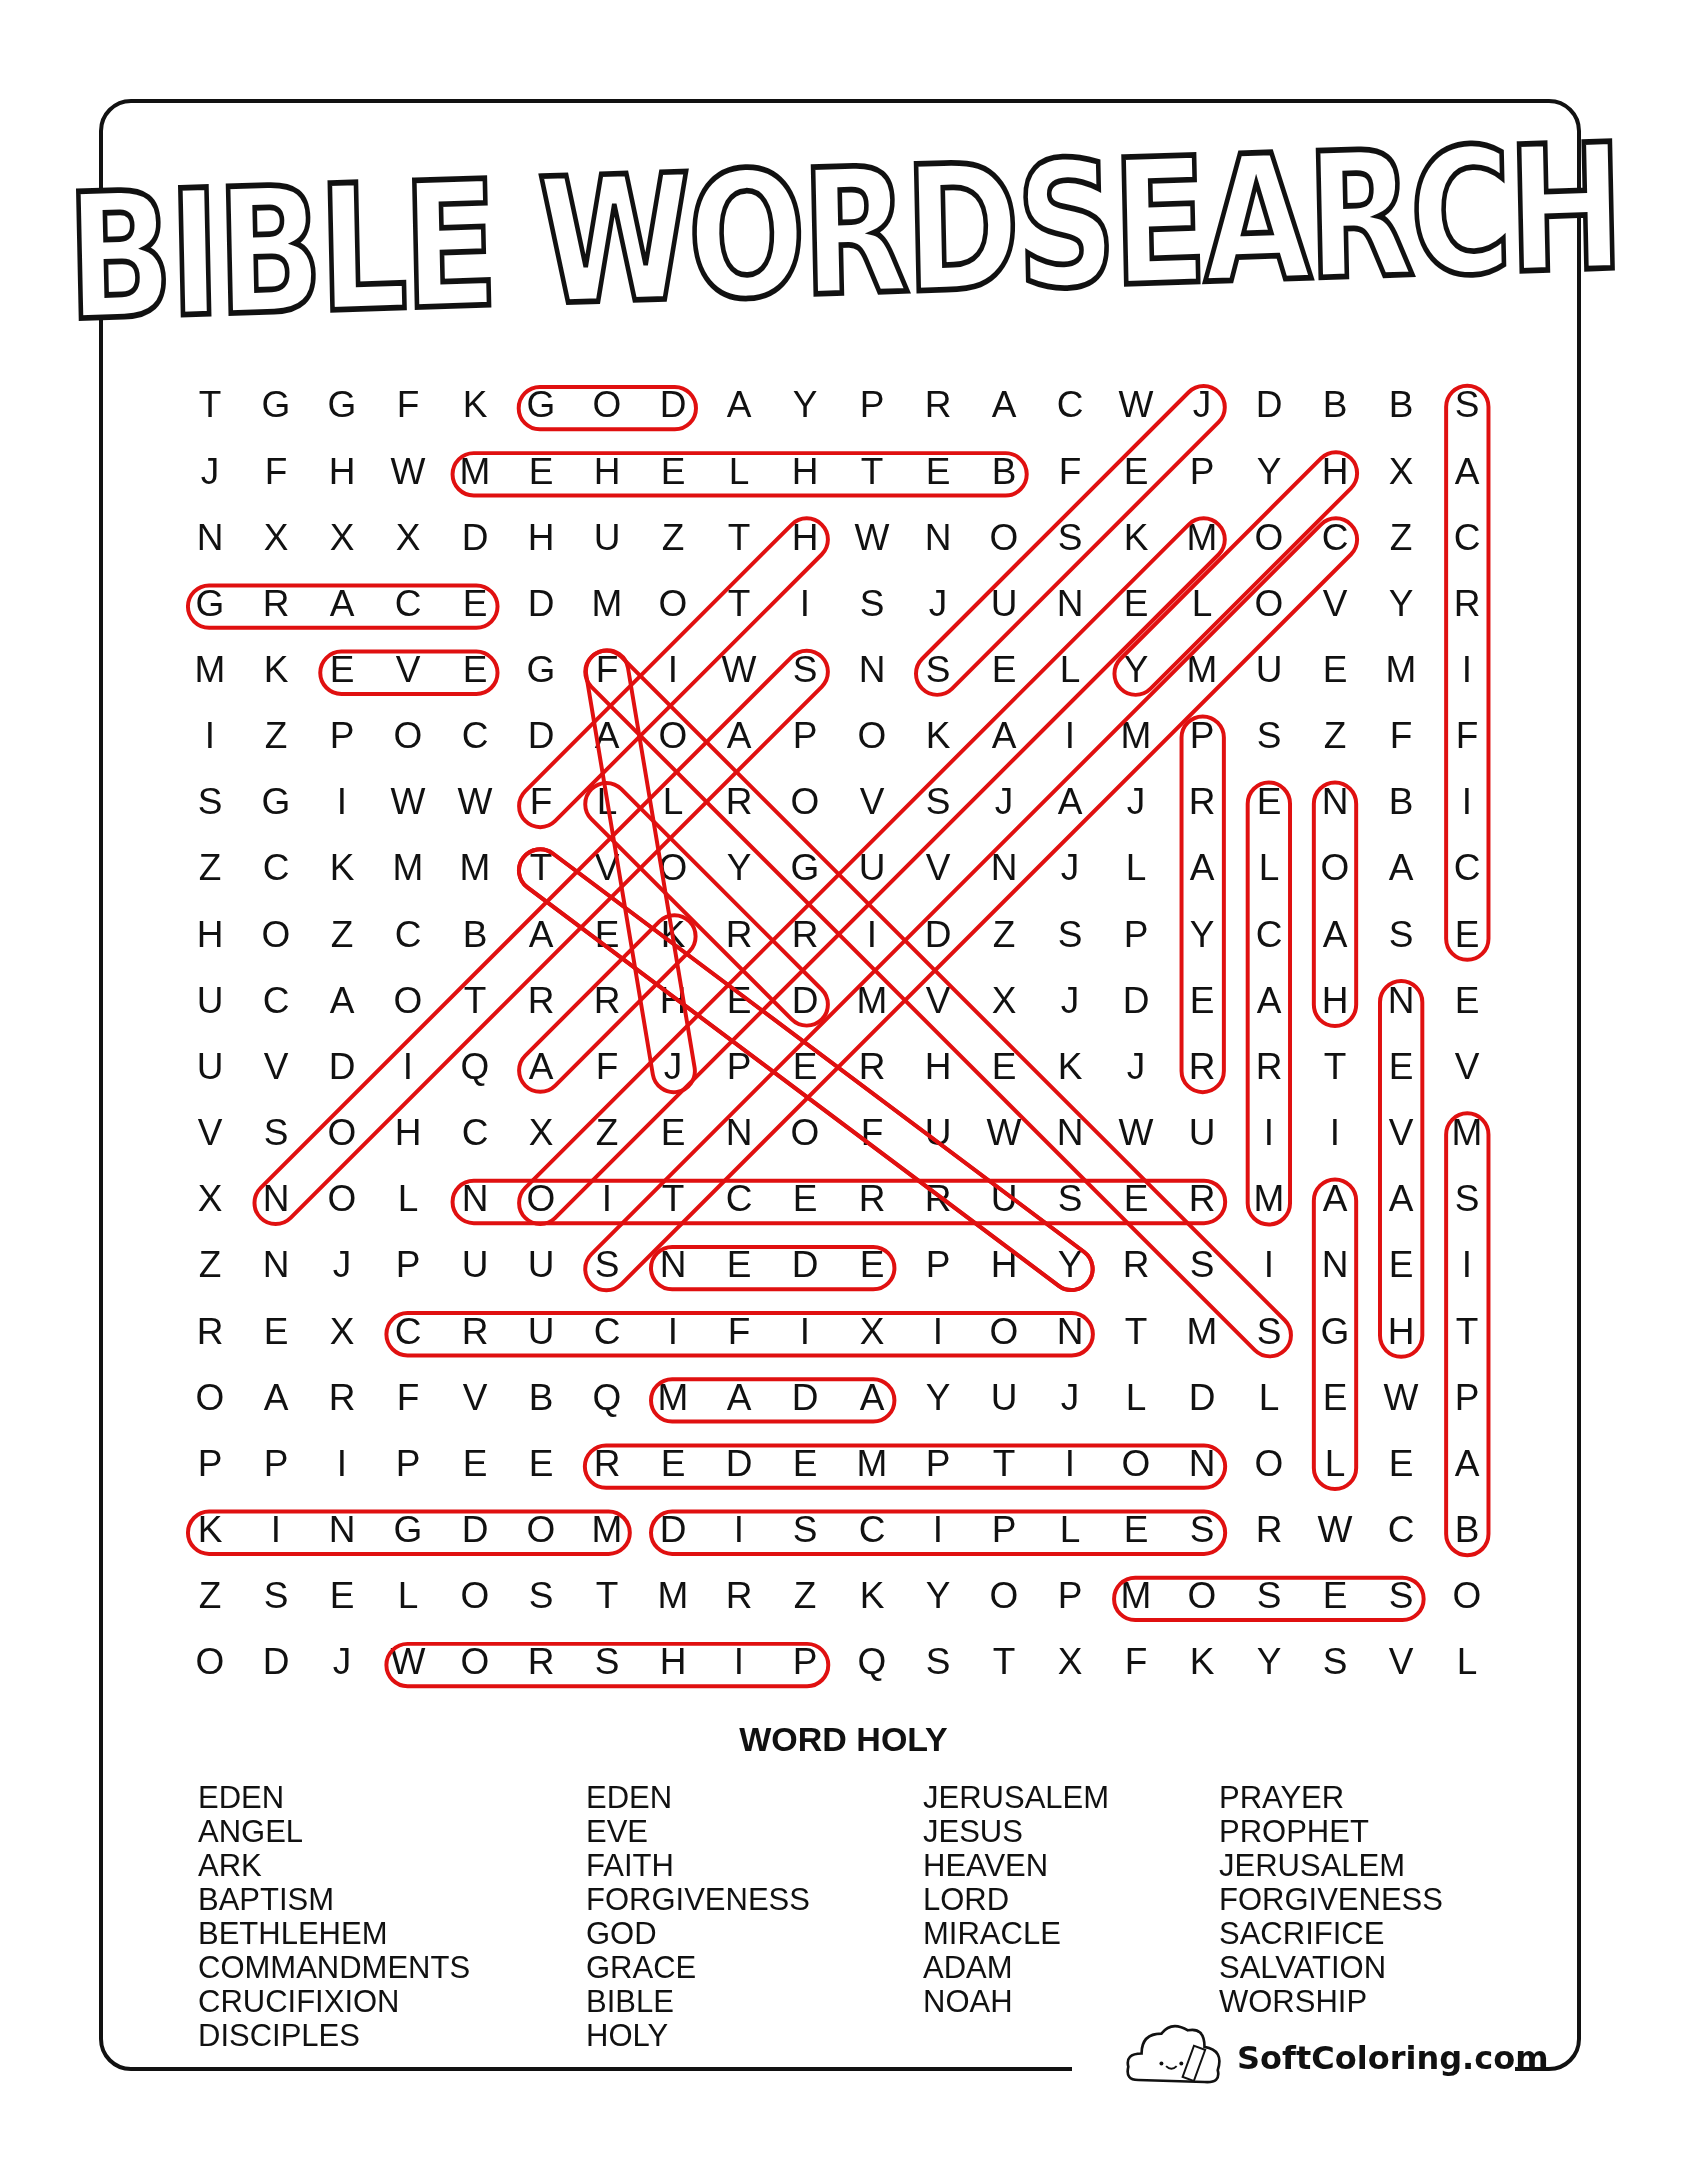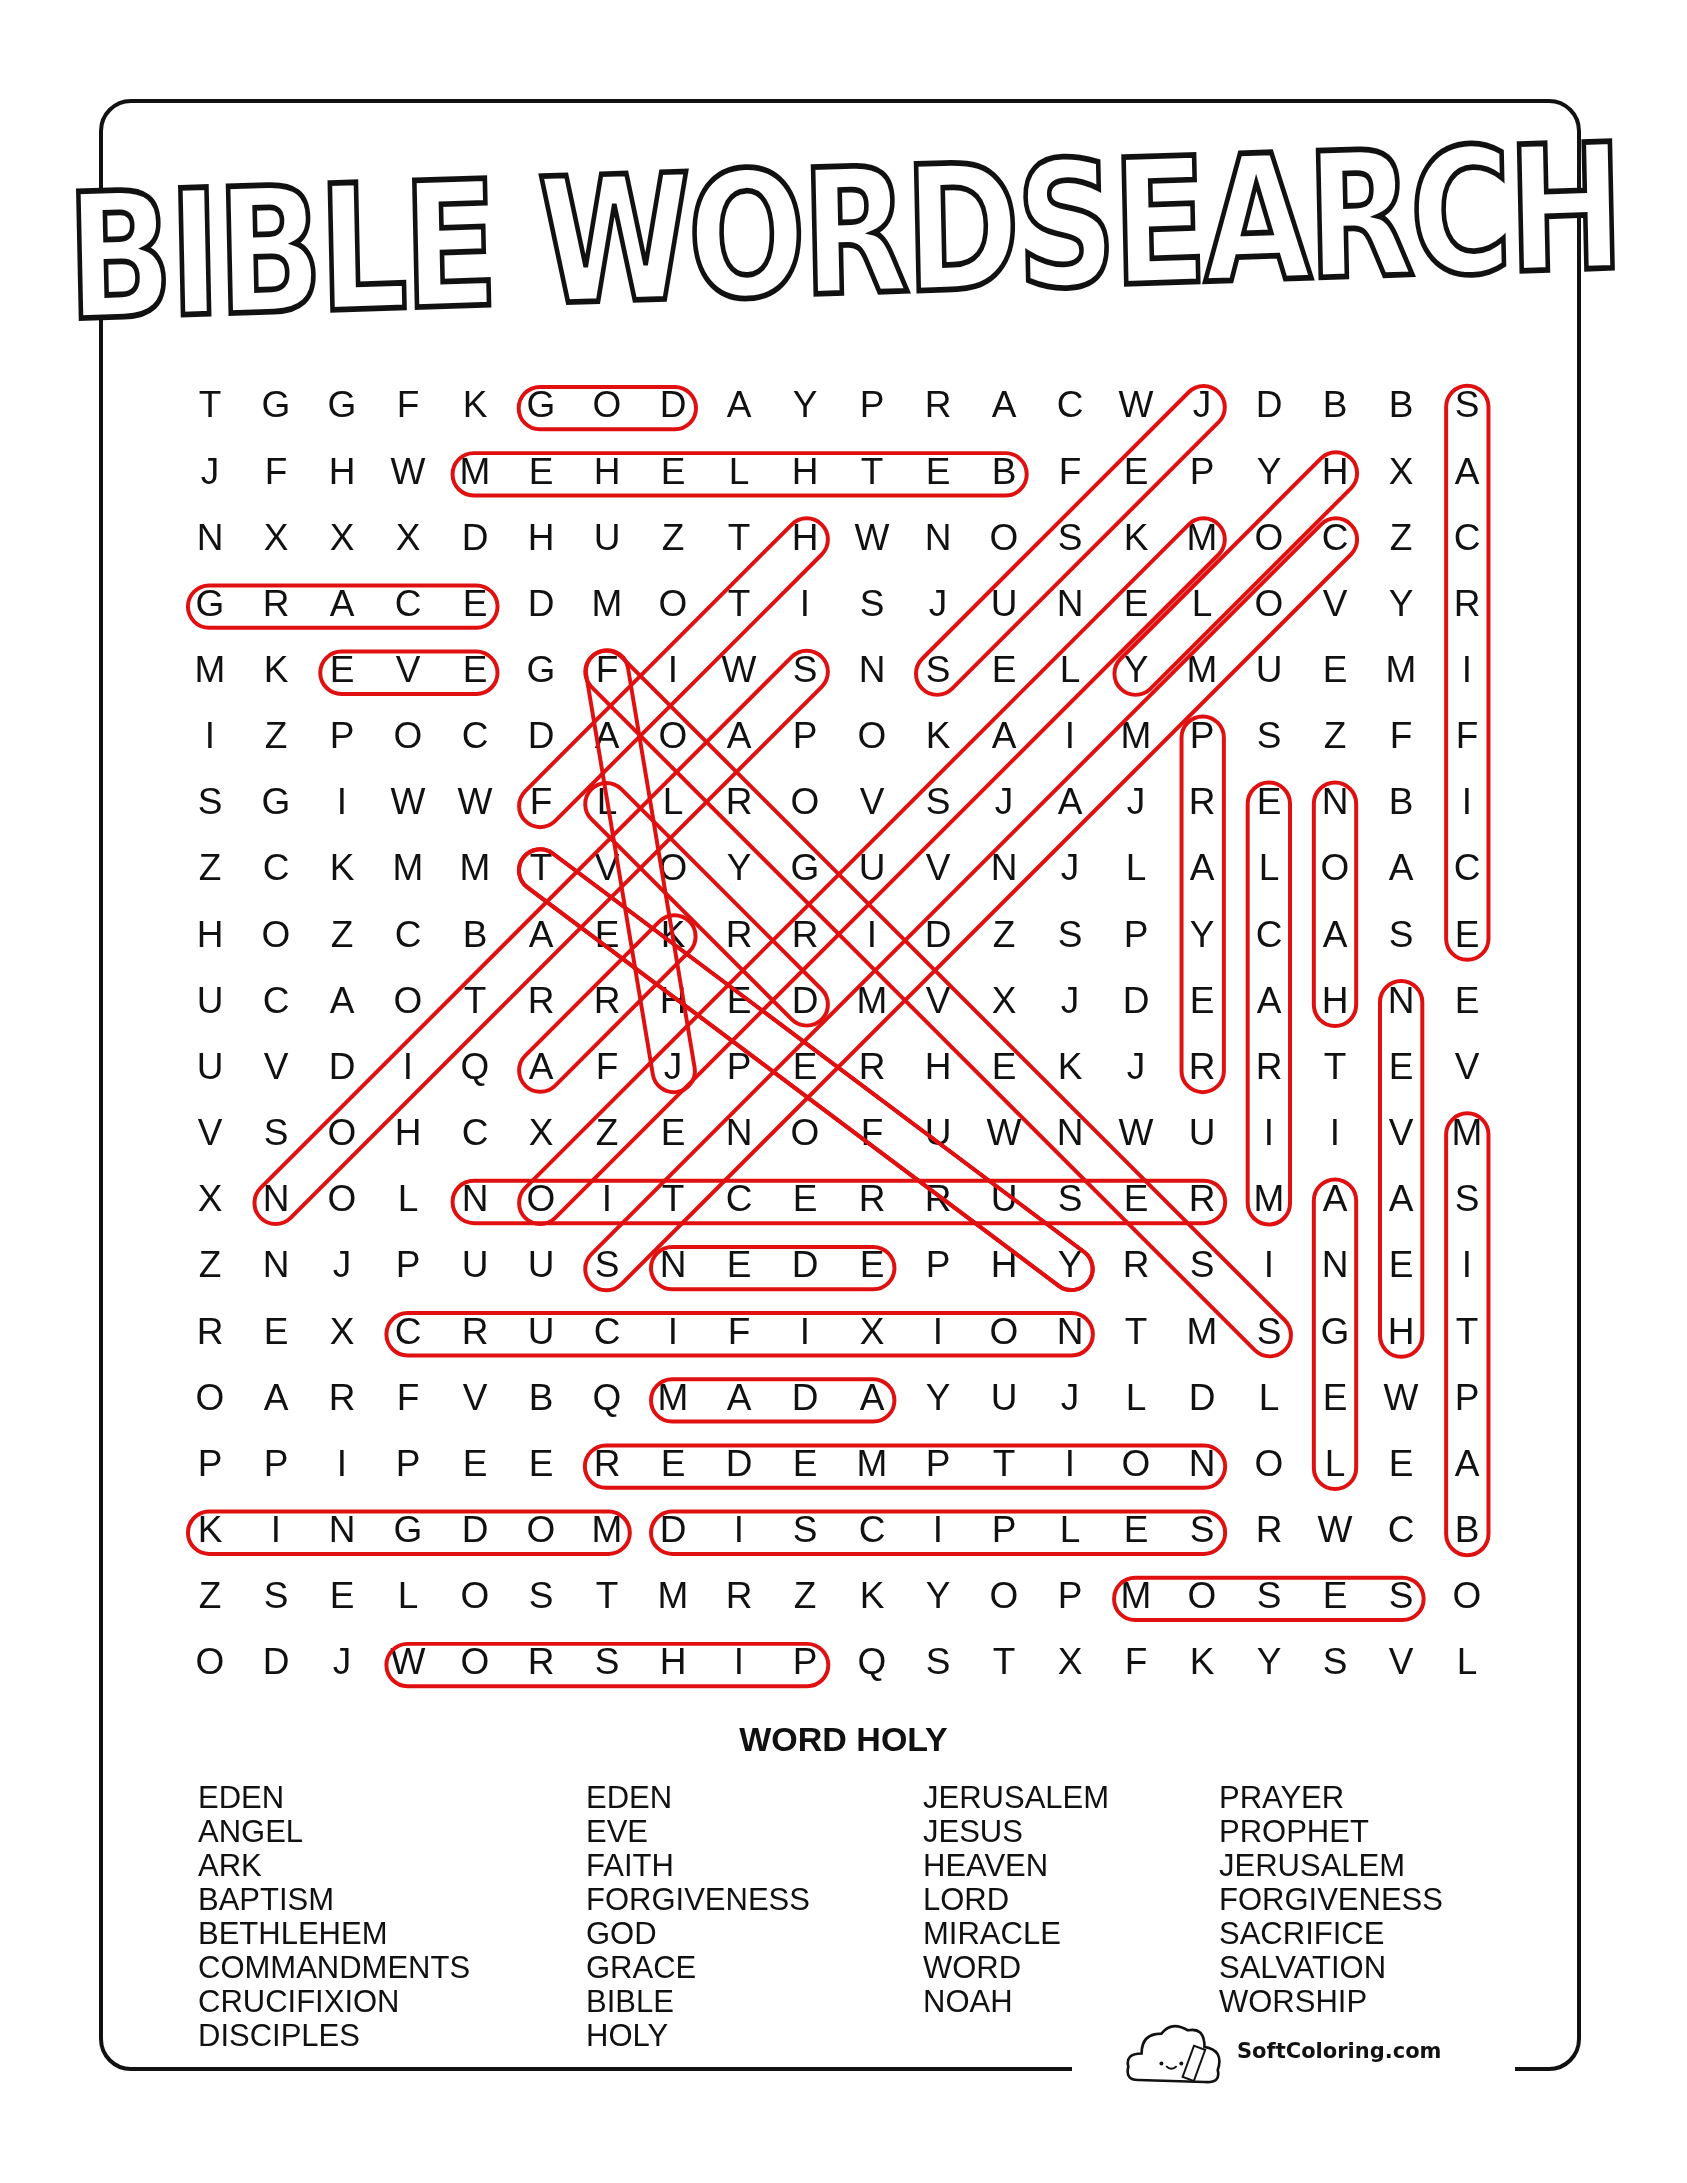--- a/index.html
+++ b/index.html
@@ -6,21 +6,21 @@
   body{width:1687px;height:2183px;position:relative;overflow:hidden;font-family:"Liberation Sans",sans-serif;}
   .frame{position:absolute;left:99px;top:99px;width:1482px;height:1972px;border:4px solid #111;border-radius:32px;box-sizing:border-box;}
   .frame-gap{position:absolute;left:1072px;top:2064px;width:443px;height:13.2px;background:#fff;}
   .title{position:absolute;left:0;top:152px;width:1687px;text-align:center;font-family:"DejaVu Sans",sans-serif;font-weight:bold;font-size:139px;letter-spacing:-4px;color:#fff;-webkit-text-stroke:4.6px #111;transform:scaleY(1.25) rotate(-1.5deg);transform-origin:center;}
   .grid{position:absolute;left:177px;top:375px;width:1323px;height:1323px;}
   .cell{position:absolute;width:66px;height:66px;line-height:66px;text-align:center;font-size:37px;color:#111;}
   svg.marks{position:absolute;left:0;top:0;width:1687px;height:2183px;pointer-events:none;}
   .wl-title{position:absolute;left:0;top:1720px;width:1687px;text-align:center;font-weight:bold;font-size:34px;color:#111;}
   .wl-col{position:absolute;top:1781px;font-size:31px;line-height:34px;color:#111;}
   .logo{position:absolute;left:1125px;top:2024px;width:344px;height:66px;}
-  .logo-text{position:absolute;left:112px;top:14.6px;font-family:"DejaVu Sans",sans-serif;font-weight:bold;font-size:21px;color:#111;}
+  .logo-text{position:absolute;left:112px;top:14.6px;font-family:"DejaVu Sans",sans-serif;font-weight:bold;font-size:32px;color:#111;}
 </style>
 </head>
 <body>
 
 <div class="frame"></div>
 <div class="frame-gap"></div>
 
 <div class="title">BIBLE WORDSEARCH</div>
 
 <div class="grid" id="grid">
@@ -481,21 +481,21 @@
     <div>GRACE</div>
     <div>BIBLE</div>
     <div>HOLY</div>
   </div>
 <div class="wl-col" style="left:923px" id="wl2">
     <div>JERUSALEM</div>
     <div>JESUS</div>
     <div>HEAVEN</div>
     <div>LORD</div>
     <div>MIRACLE</div>
-    <div>WORD</div>
+    <div>ADAM</div>
     <div>NOAH</div>
   </div>
 <div class="wl-col" style="left:1219px" id="wl3">
     <div>PRAYER</div>
     <div>PROPHET</div>
     <div>JERUSALEM</div>
     <div>FORGIVENESS</div>
     <div>SACRIFICE</div>
     <div>SALVATION</div>
     <div>WORSHIP</div>

